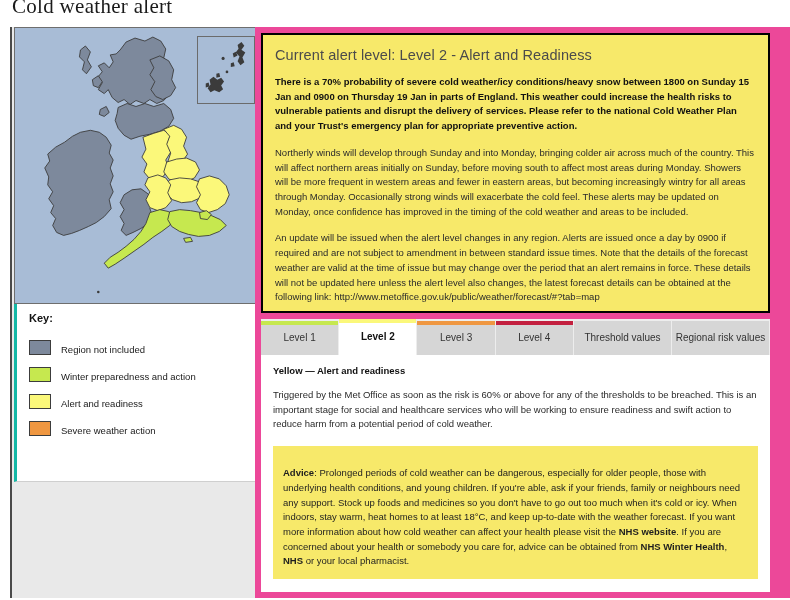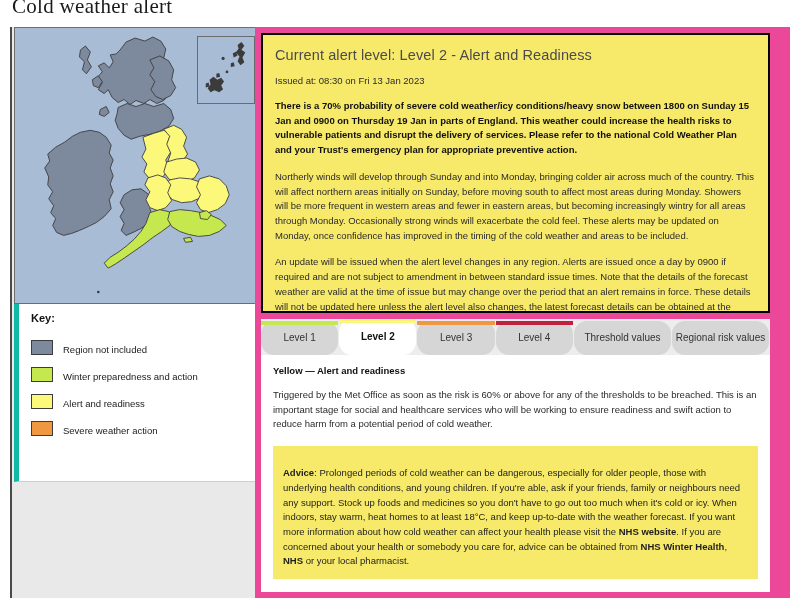--- a/index.html
+++ b/index.html
@@ -65,21 +65,21 @@
     box-sizing: border-box;
     overflow: hidden;
   }
 
   
   .key-panel {
     position: absolute;
     left: 2px; top: 277px;
     width: 243px; height: 178px;
     background: #ffffff;
-    border-left: 5px solid #14b8a6;
+    border-left: 3px solid #14b8a6;
     border-right: 1px solid #cfcfcf;
     border-bottom: 1px solid #cfcfcf;
     box-sizing: border-box;
   }
   .key-title {
     position: absolute;
     left: 12px; top: 8px;
     font-size: 11px; font-weight: bold; color: #111;
   }
   .key-list {
@@ -169,21 +169,20 @@
     display: flex;
     align-items: center;
     justify-content: center;
     text-align: center;
     font-size: 10px;
     color: #333;
     line-height: 1.15;
     box-sizing: border-box;
     margin-right: 1px;
     cursor: pointer;
-    border-radius: 13px;
   }
   .tab .tab-bar {
     position: absolute;
     left: 0; top: 0; right: 0;
     height: 4px;
   }
   .tab.level { width: 78px; }
   .tab.plain { width: 98px; }
   .tab.active {
     background: #ffffff;
@@ -341,21 +340,20 @@
 
 
       </div>
     </div>
   </div>
 
   <div class="right-col">
 
     <div class="alert-box">
       <div class="alert-heading">Current alert level: Level 2 - Alert and Readiness</div>
-      <div class="alert-issued">Issued at: 08:30 on Fri 13 Jan 2023</div>
       <p class="alert-lead">There is a 70% probability of severe cold weather/icy conditions/heavy snow between 1800 on Sunday 15 Jan and 0900 on Thursday 19 Jan in parts of England. This weather could increase the health risks to vulnerable patients and disrupt the delivery of services. Please refer to the national Cold Weather Plan and your Trust's emergency plan for appropriate preventive action.</p>
       <p class="alert-para">Northerly winds will develop through Sunday and into Monday, bringing colder air across much of the country. This will affect northern areas initially on Sunday, before moving south to affect most areas during Monday. Showers will be more frequent in western areas and fewer in eastern areas, but becoming increasingly wintry for all areas through Monday. Occasionally strong winds will exacerbate the cold feel. These alerts may be updated on Monday, once confidence has improved in the timing of the cold weather and areas to be included.</p>
       <p class="alert-para">An update will be issued when the alert level changes in any region. Alerts are issued once a day by 0900 if required and are not subject to amendment in between standard issue times. Note that the details of the forecast weather are valid at the time of issue but may change over the period that an alert remains in force. These details will not be updated here unless the alert level also changes, the latest forecast details can be obtained at the following link: http://www.metoffice.gov.uk/public/weather/forecast/#?tab=map</p>
     </div>
 
     <div class="tabs-wrap">
       <div class="tab level">
         <span class="tab-bar" style="background:#c6e84f"></span>
         <span>Level 1</span>
       </div>

